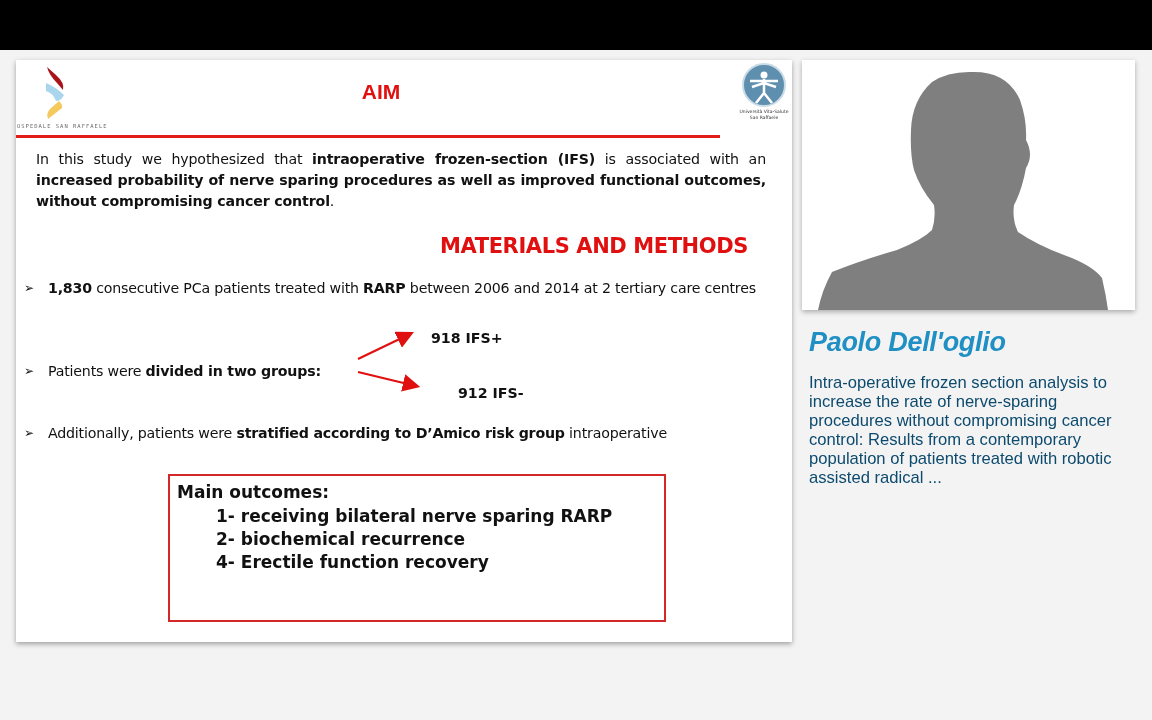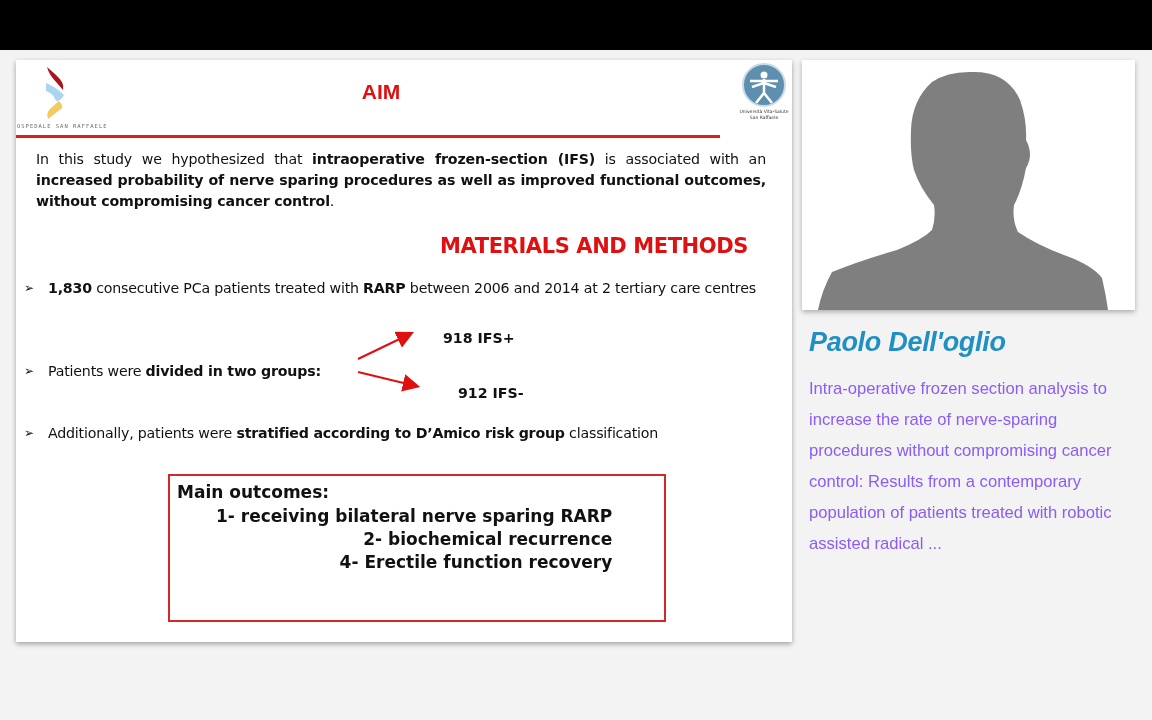--- a/index.html
+++ b/index.html
@@ -53,48 +53,48 @@
     .bullet .marker { position: absolute; left: 0; top: 0; font-size: 12px; }
     .bullet .btext { display: block; padding-left: 24px; }
     .b1 { top: 218px; width: 752px; }
     .b2 { top: 301px; width: 340px; }
     .b3 { top: 363px; width: 752px; }
 
     .group-label {
       position: absolute; font-weight: bold; font-size: 14.2px; color: #111;
       font-family: "DejaVu Sans", sans-serif;
     }
-    .g1 { left: 415px; top: 270px; margin-left: 12px; }
+    .g1 { left: 415px; top: 270px; }
     .g2 { left: 421px; top: 325px; margin-left: 21px; }
 
     .arrows { position: absolute; left: 336px; top: 270px; width: 80px; height: 80px; }
 
     .outcomes-box {
       position: absolute; left: 152px; top: 414px; width: 498px; height: 148px;
       border: 2px solid #d42828;
       font-family: "DejaVu Sans", sans-serif; font-weight: bold; color: #111;
     }
     .outcomes-title { position: absolute; left: 7px; top: 6px; font-size: 17px; }
     .outcomes-list { position: absolute; left: 46px; top: 29px; list-style: none; }
-    .outcomes-list li { font-size: 17px; line-height: 23px; white-space: nowrap; text-align: right; }
+    .outcomes-list li { font-size: 17px; line-height: 23px; white-space: nowrap; }
 
     
     .speaker-photo {
       position: absolute; left: 802px; top: 10px; width: 333px; height: 250px;
       background: #ffffff; box-shadow: 0 2px 5px rgba(0,0,0,0.3); overflow: hidden;
     }
     .speaker-name {
       position: absolute; left: 809px; top: 277px;
       font-family: "Liberation Sans", sans-serif; font-weight: bold; font-size: 27px;
       color: #1f8fc4; letter-spacing: -0.3px; font-style: italic;
     }
     .talk-desc {
       position: absolute; left: 809px; top: 323px; width: 330px;
-      font-family: "Liberation Sans", sans-serif; font-size: 16.6px; line-height: 31px;
-      color: #8b5cf6;
+      font-family: "Liberation Sans", sans-serif; font-size: 16.6px; line-height: 19px;
+      color: #0c4a6e;
     }
   </style>
 </head>
 <body>
 
 <div class="stage">
 
   <div class="slide">
 
     <div class="logo-left">
@@ -140,21 +140,21 @@
         </marker>
       </defs>
       <line x1="6" y1="29" x2="58" y2="4" stroke="#e01010" stroke-width="2.2" marker-end="url(#ah)"></line>
       <line x1="6" y1="42" x2="64" y2="56" stroke="#e01010" stroke-width="2.2" marker-end="url(#ah)"></line>
     </svg>
     <div class="group-label g1">918 IFS+</div>
     <div class="group-label g2">912 IFS-</div>
 
     <div class="bullet b3">
       <span class="marker">➢</span>
-      <span class="btext"><span>Additionally,  patients were </span><b>stratified according to D’Amico risk group</b><span> classification</span></span>
+      <span class="btext"><span>Additionally,  patients were </span><b>stratified according to D’Amico risk group</b><span> intraoperative</span></span>
     </div>
 
     <div class="outcomes-box">
       <div class="outcomes-title">Main outcomes:</div>
       <ul class="outcomes-list">
         <li>1- receiving bilateral nerve sparing RARP</li>
         <li>2- biochemical recurrence</li>
         <li>4- Erectile function recovery</li>
       </ul>
     </div>

